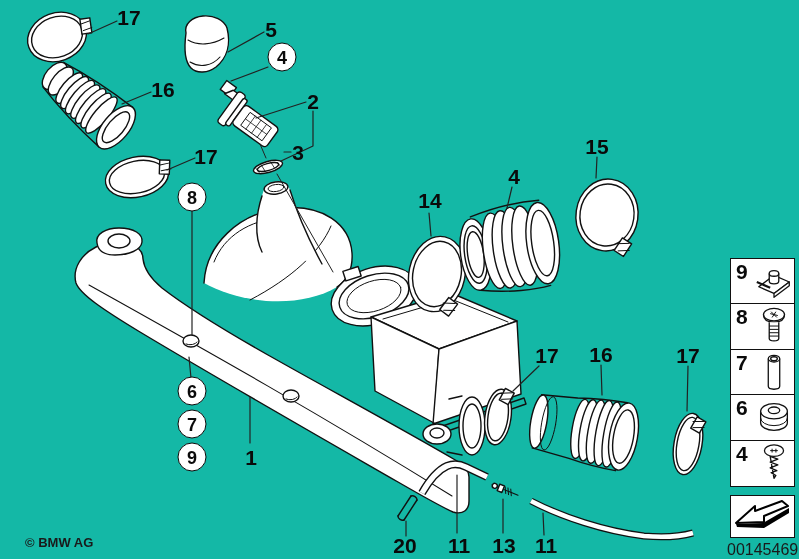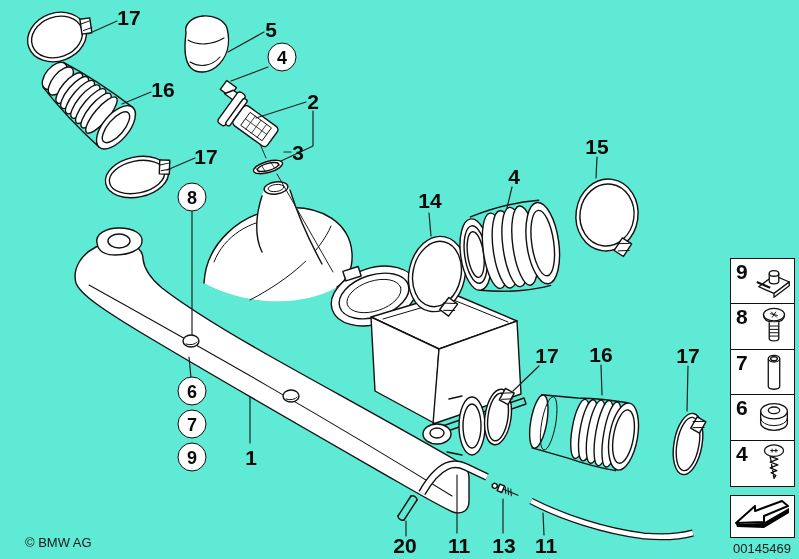--- a/index.html
+++ b/index.html
@@ -1,33 +1,33 @@
 <!DOCTYPE html>
 <html><head>
 <meta charset="utf-8">
 <style>
   html,body{margin:0;padding:0;background:#fff;}
-  .screen{position:relative;width:799px;height:559px;background:#5eead4;overflow:hidden;
+  .screen{position:relative;width:799px;height:559px;background:#14b8a6;overflow:hidden;
           font-family:"Liberation Sans", sans-serif;}
   .art{position:absolute;left:0;top:0;}
   
   .co{position:absolute;transform:translate(-50%,-50%);font-weight:bold;font-size:21px;
       color:#0a0a0a;letter-spacing:0px;line-height:1;white-space:nowrap;}
   .co.circ{width:27px;height:27px;border:1.7px solid #0a0a0a;border-radius:50%;
       display:flex;align-items:center;justify-content:center;font-size:18px;background:#fff;}
   
   .legend{position:absolute;left:730px;top:258px;width:65px;}
   .cell{position:relative;height:47px;border:1.6px solid #111;margin-top:-1.6px;background:#fff;box-sizing:border-box;}
   .cell:first-child{margin-top:0;}
   .cell .num{position:absolute;left:5px;top:1px;font-weight:bold;font-size:21px;color:#0a0a0a;}
   .cell svg{position:absolute;right:1px;top:2px;}
   .arrowbox{position:absolute;left:730px;top:495px;width:65px;height:43px;border:1.6px solid #111;
       background:#fff;box-sizing:border-box;}
-  .footer-copy{position:absolute;left:25px;top:535px;font-size:13px;color:#1a1a1a;}
-  .footer-num{position:absolute;left:727px;top:541px;width:70px;text-align:center;font-size:13px;color:#1a1a1a;}
+  .footer-copy{position:absolute;left:25px;top:535px;font-size:13px;color:#1a1a1a;font-weight:bold;}
+  .footer-num{position:absolute;left:727px;top:541px;width:70px;text-align:center;font-size:16px;color:#1a1a1a;}
   svg *{vector-effect:non-scaling-stroke;}
 </style>
 </head>
 <body>
 
 <div class="screen">
 
   <svg class="art" width="799" height="559" viewBox="0 0 799 559" fill="none" stroke="#111" stroke-width="1.4" stroke-linecap="round" stroke-linejoin="round">
 
     <g>

